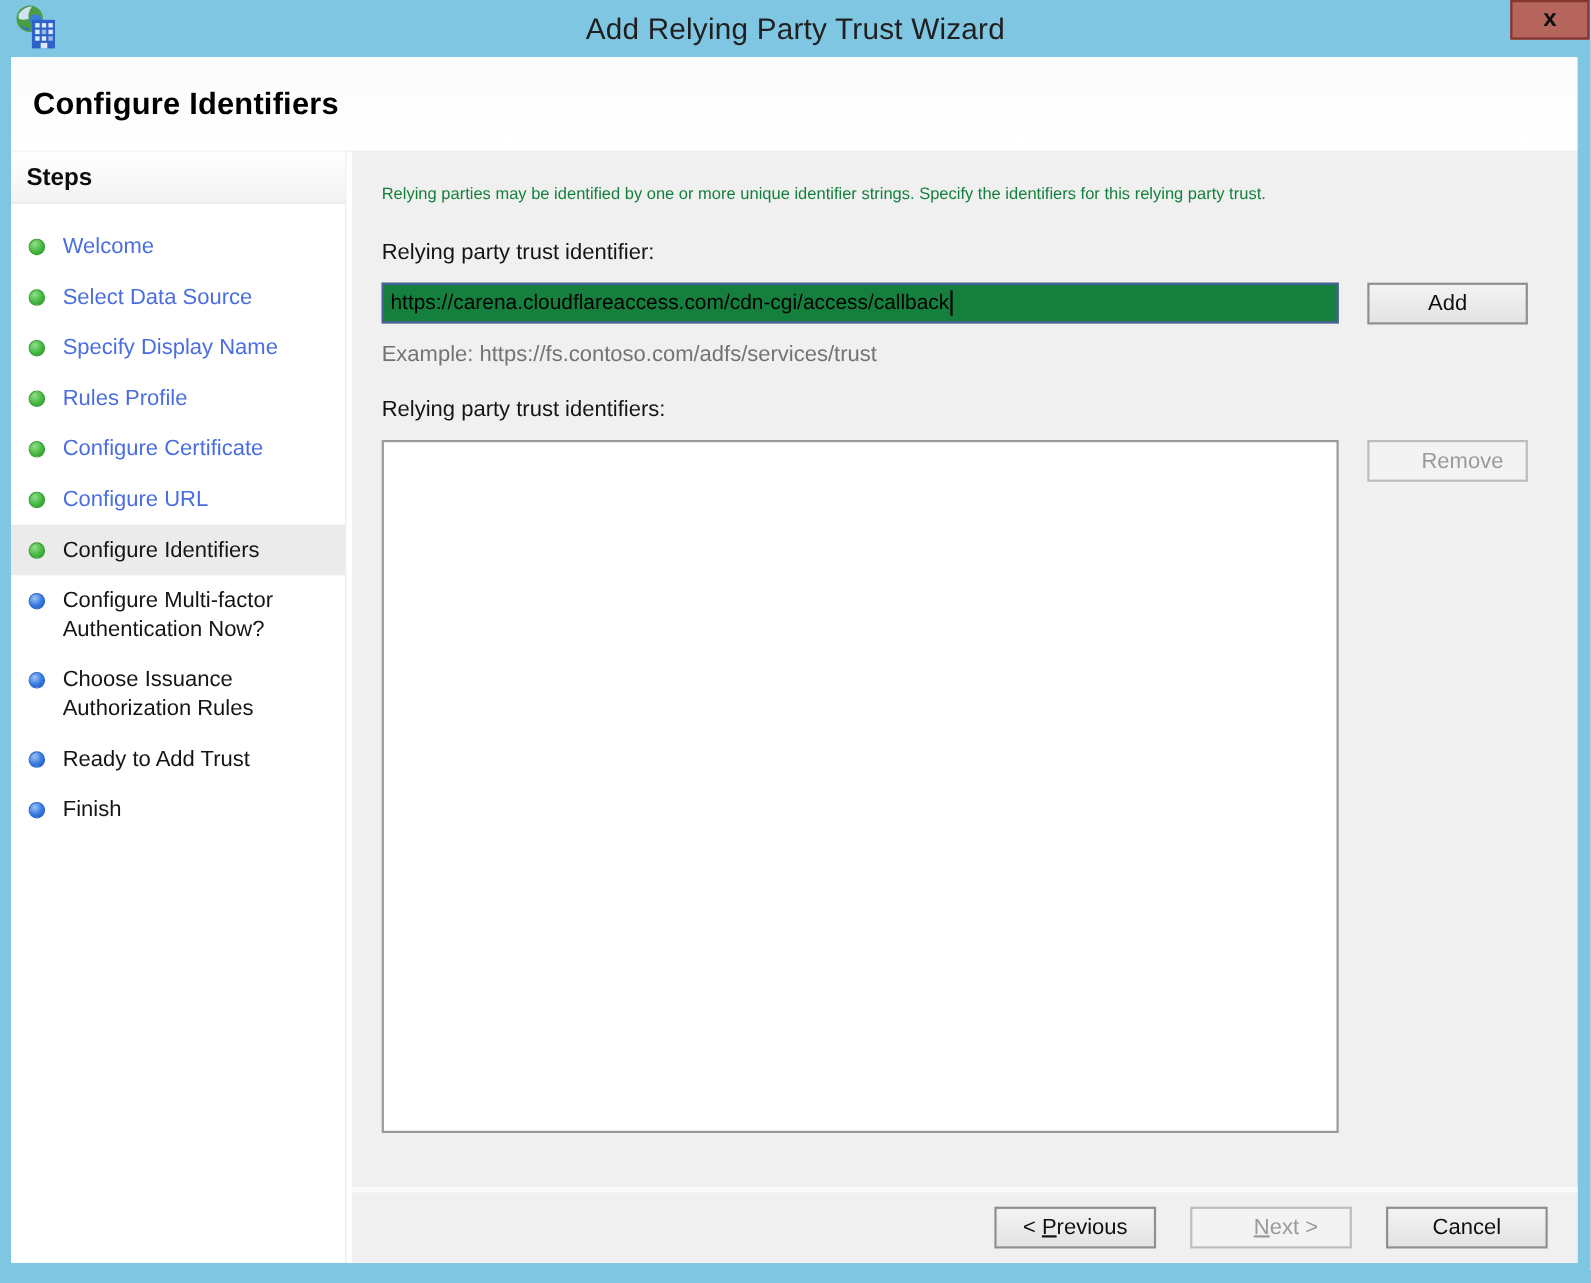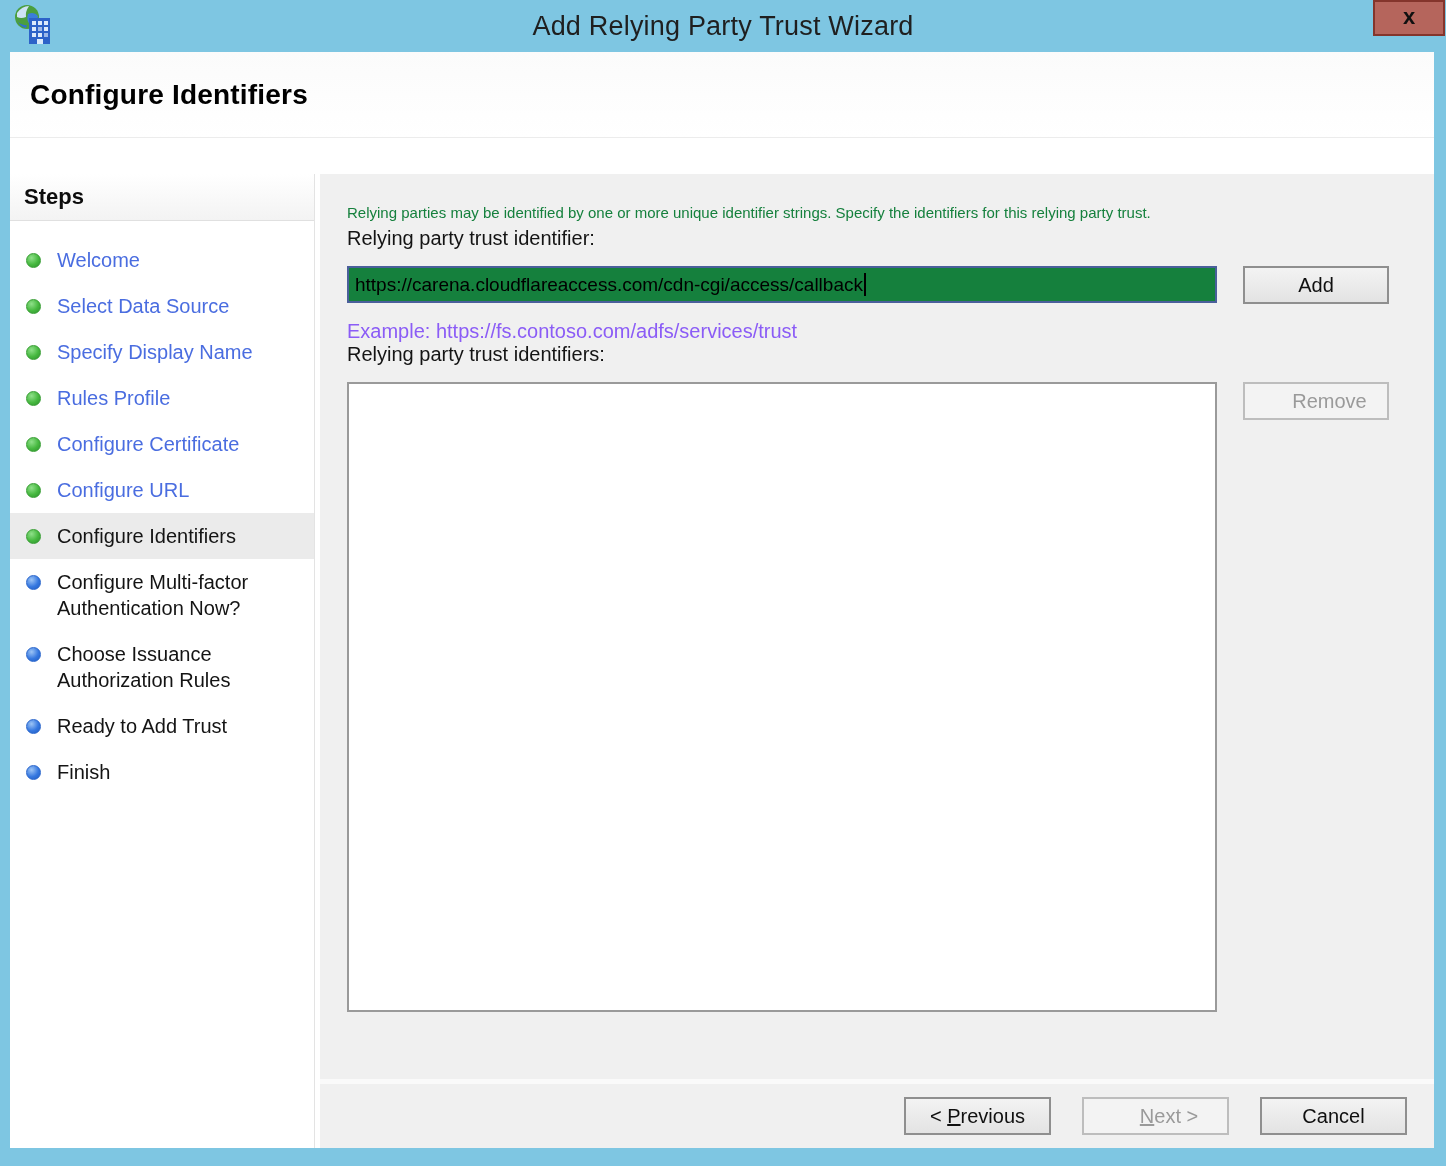--- a/index.html
+++ b/index.html
@@ -27,21 +27,21 @@
     position: absolute; top: 0; right: 1px; width: 72px; height: 36px;
     background: #b5655c; border: 2px solid #84352c;
     font-family: "Liberation Sans", sans-serif;
     font-size: 22px; font-weight: bold; color: #101010;
     line-height: 30px; text-align: center; cursor: pointer;
   }
 
   
   .client {
     position: absolute; left: 10px; right: 12px; top: 52px; bottom: 18px;
-    background: #ffffff; display: flex; flex-direction: column; gap: 36px;
+    background: #ffffff; display: flex; flex-direction: column;
   }
   .header-band {
     height: 86px; background: linear-gradient(to bottom, #fbfbfb, #ffffff);
     display: flex; align-items: center; padding-left: 20px;
     border-bottom: 1px solid #ececec;
   }
   .page-heading { font-size: 28px; font-weight: bold; color: #000; letter-spacing: 0.2px; }
 
   .body-row { flex: 1; display: flex; min-height: 0; }
 
@@ -75,41 +75,41 @@
   .step-row.current .step-label, .step-row.todo .step-label { color: #141414; }
 
   .col-gap { width: 5px; background: #ffffff; }
 
   
   .main {
     flex: 1; background: #f0f0f0; position: relative;
     padding: 25px 45px 0 27px;
   }
   .intro { font-size: 15px; line-height: 28px; color: #15803d; max-width: 1015px; }
-  .field-label { font-size: 20px; color: #141414; }
+  .field-label { font-size: 20px; color: #141414; margin-top: 27px; }
   .input-row, .list-row { display: flex; align-items: flex-start; margin-top: 16px; }
   .textbox {
     width: 870px; height: 37px; background: #15803d;
     border: 2px solid #4a5f9b;
     font-size: 19px; color: #000;
     padding: 0 6px; display: flex; align-items: center;
     white-space: nowrap; overflow: hidden; cursor: text;
   }
   .caret { display: inline-block; width: 2px; height: 23px; background: #000; margin-left: 1px; }
   .btn {
     width: 146px; height: 38px; margin-left: 26px;
     background: linear-gradient(to bottom, #f3f3f3, #e3e3e3);
     border: 2px solid #8f8f8f;
     font-family: "Liberation Sans", sans-serif;
     font-size: 20px; color: #101010; cursor: pointer;
   }
   .btn.disabled {
     background: #f3f3f3; border-color: #bdbdbd; color: #9a9a9a; cursor: default; padding-left: 27px;
   }
-  .example { font-size: 20px; color: #8b5cf6; margin-top: 16px; }
+  .example { font-size: 20px; color: #737373; margin-top: 16px; }
   .listbox {
     width: 870px; height: 630px; background: #ffffff; border: 2px solid #9a9a9a;
   }
 
   
   .footer {
     position: absolute; left: 0; right: 0; bottom: 0; height: 69px;
     background: #f0f0f0; border-top: 5px solid #fafafa;
     display: flex; align-items: center; justify-content: flex-end;
     padding-right: 27px;

